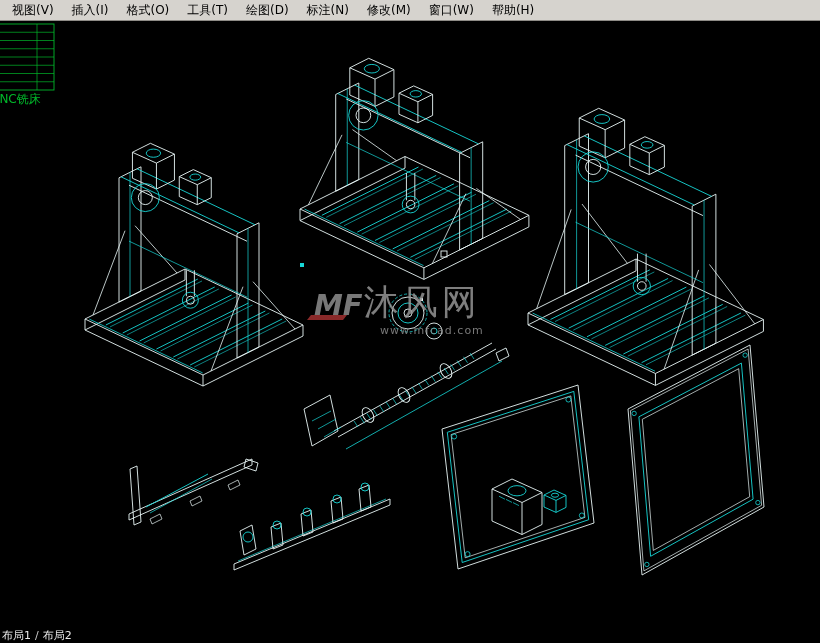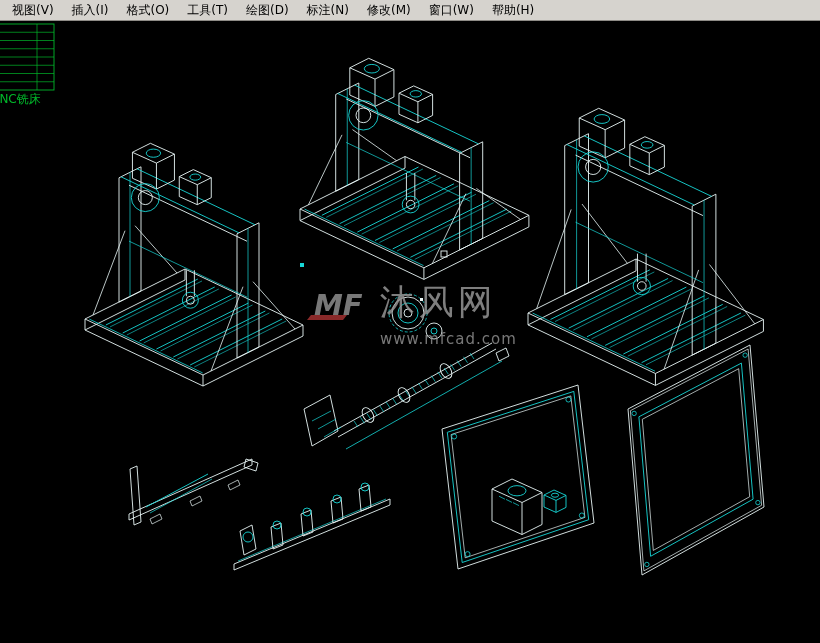--- a/index.html
+++ b/index.html
@@ -11,26 +11,26 @@
   .menubar{height:21px;flex:0 0 auto;background:#d6d3ce;border-bottom:1px solid #8e8b86;
     display:flex;align-items:center;padding:0 3px}
   .menu-item{font-size:12px;line-height:20px;color:#000;padding:0 9px;cursor:default;white-space:nowrap}
 
   
   .canvas{position:relative;flex:1 1 auto;background:#000;overflow:hidden}
   .canvas svg{position:absolute;left:0;top:0}
 
   
   .watermark{position:absolute;left:314px;top:264px;opacity:.85;pointer-events:none}
-  .wm-row{display:flex;align-items:flex-end;gap:17px}
+  .wm-row{display:flex;align-items:flex-end;gap:1px}
   .wm-logo{position:relative;font-style:italic;font-weight:bold;font-size:29px;line-height:1;color:#8e8e8e}
   .wm-logo::after{content:"";position:absolute;left:-5px;bottom:0;width:36px;height:5px;
     background:#b23636;transform:skewX(-38deg);opacity:.9}
   .wm-title{font-size:35px;line-height:1;font-weight:normal;color:#949494;letter-spacing:4px}
-  .wm-url{font-size:15px;color:#8d8d8d;letter-spacing:1px;margin:10px 0 0 66px}
+  .wm-url{font-size:11px;color:#8d8d8d;letter-spacing:1px;margin:4px 0 0 66px}
 
   
   .statusbar{height:15px;flex:0 0 auto;background:#000;color:#ececec;font-size:11px;line-height:14px;
     display:flex;align-items:center;padding:0 2px;gap:4px}
   .tab{cursor:pointer;white-space:nowrap}
   .tab-sep{color:#cfcfcf}
 </style>
 </head>
 <body>
 
@@ -331,14 +331,19 @@
 
     <div class="watermark">
       <div class="wm-row">
         <span class="wm-logo">MF</span>
         <span class="wm-title">沐风网</span>
       </div>
       <div class="wm-url">www.mfcad.com</div>
     </div>
   </div>
 
+  <div class="statusbar">
+    <span class="tab">布局1</span>
+    <span class="tab-sep">/</span>
+    <span class="tab">布局2</span>
+  </div>
 
 </div>
 
 </body></html>

